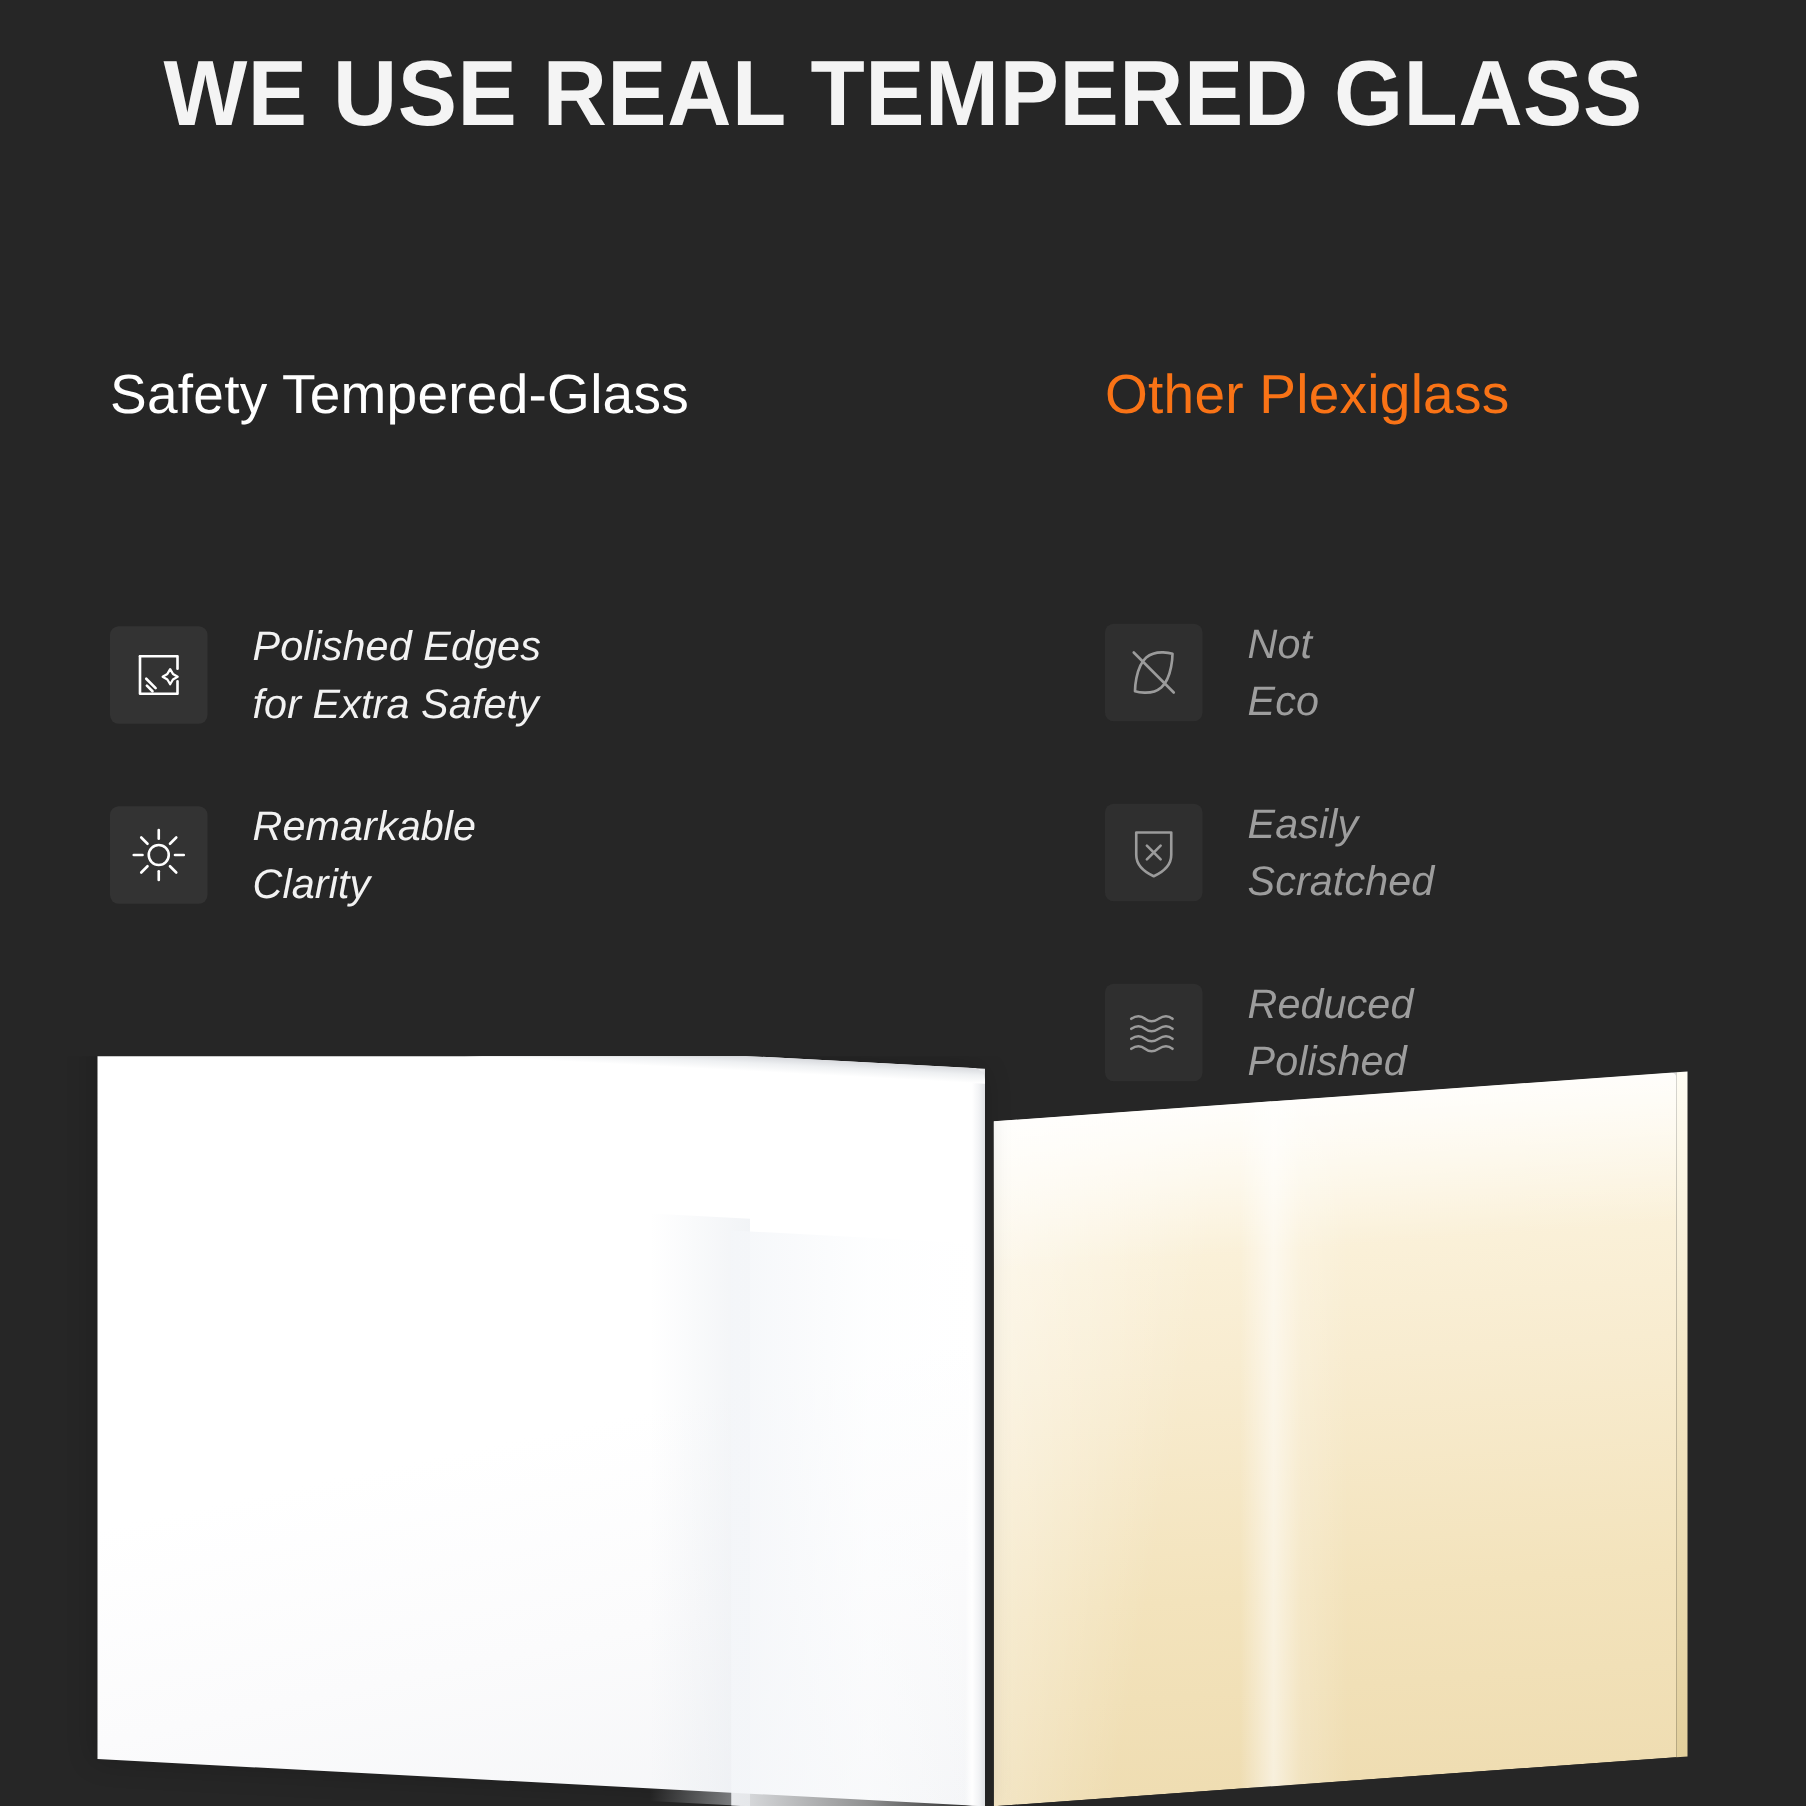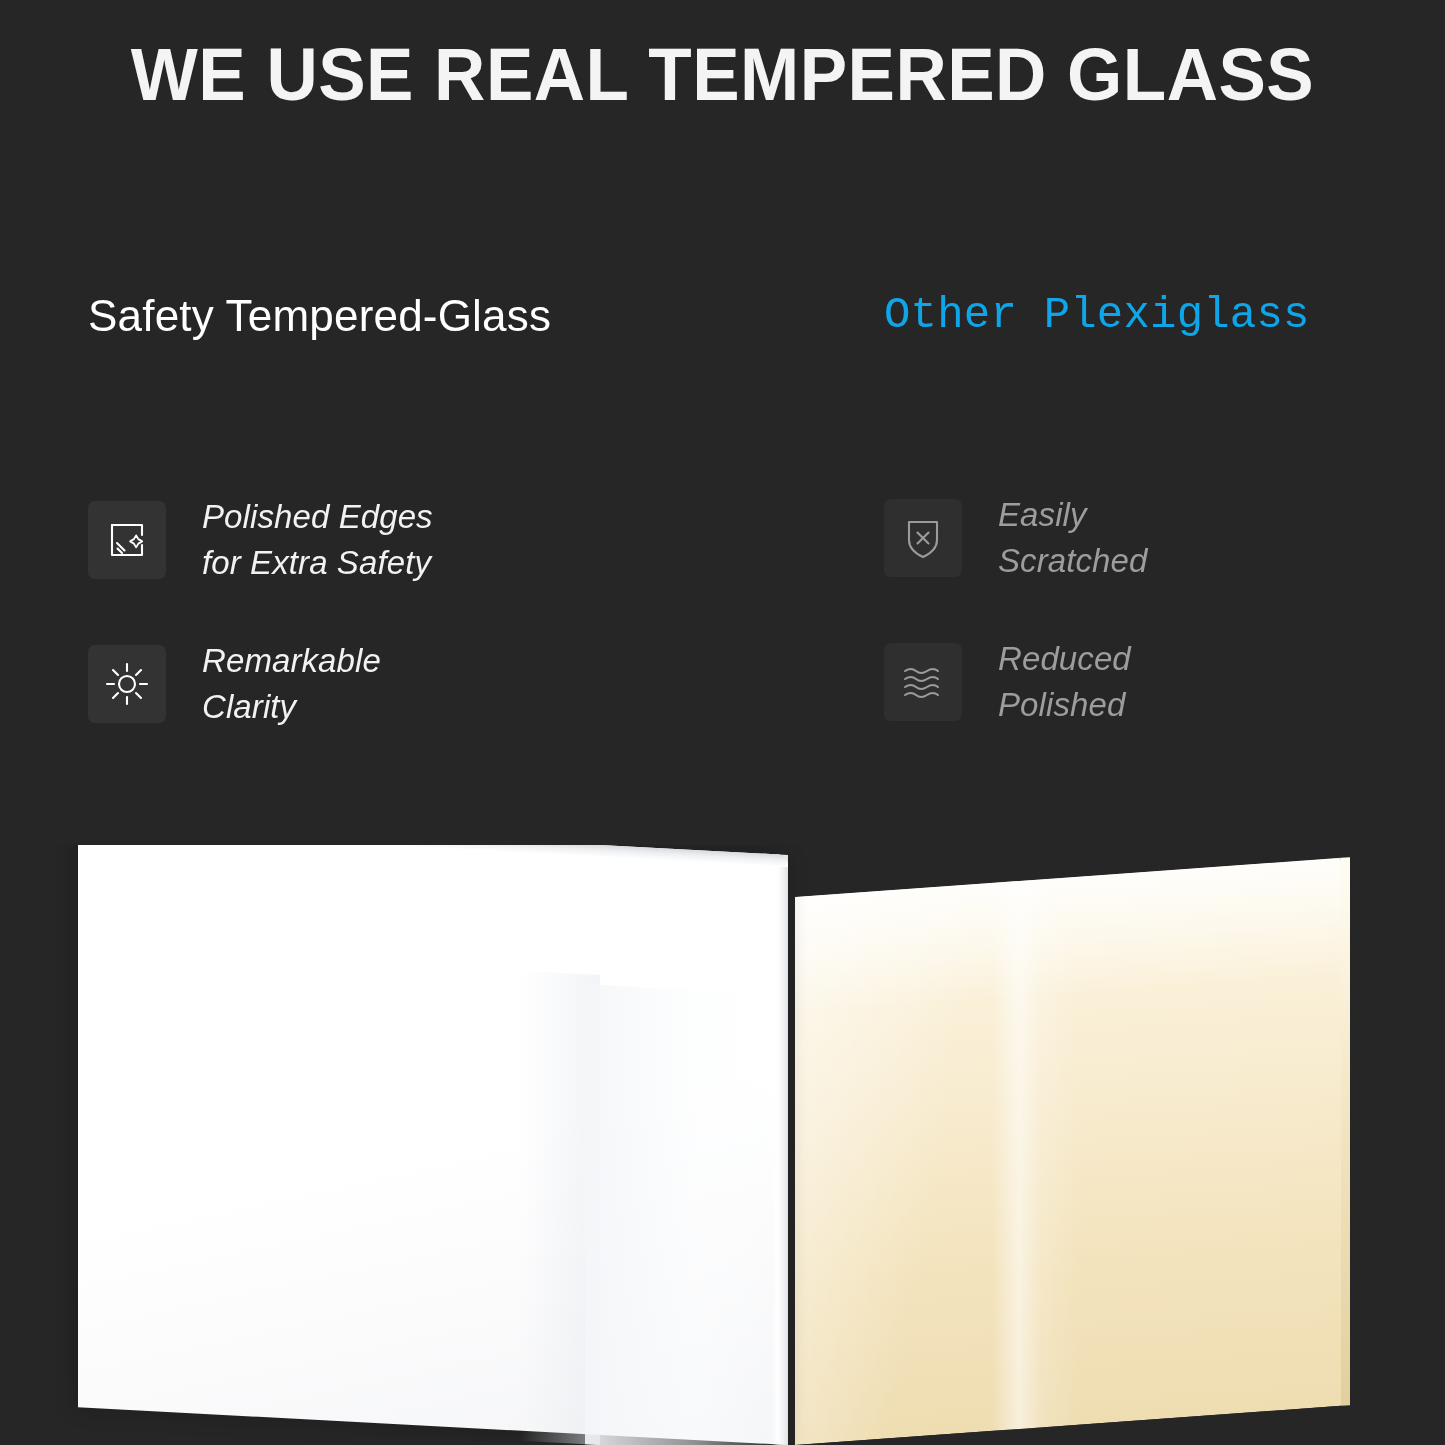--- a/index.html
+++ b/index.html
@@ -47,21 +47,21 @@
   .col-left  { left:88px;  width:760px; }
   .col-right { left:884px; width:540px; }
 
   .col-title {
     font-size:44px;
     font-weight:400;
     line-height:1.48;
     letter-spacing:0.2px;
   }
   .col-left  .col-title { color:#ffffff; }
-  .col-right .col-title { color:#0ea5e9;font-family:Liberation Mono, monospace; }
+  .col-right .col-title { color:#f97316; }
 
   .feature-list { position:absolute; top:208px; left:0; width:100%;font-style:italic; }
   .col-right .feature-list { top:206px; }
 
   .feature {
     display:flex;
     align-items:center;
     height:98px;
     margin-bottom:46px;
   }
@@ -259,20 +259,30 @@
     </div>
   </div>
 
   <div class="col col-right">
 
     <div class="col-title">Other
 Plexiglass</div>
 
     <div class="feature-list">
 
+      <div class="feature">
+        <span class="icon-tile">
+          <svg width="48" height="48" viewBox="0 0 48 48" fill="none" stroke="#9b9b9b" stroke-width="2.1" stroke-linecap="round" stroke-linejoin="round">
+            <path d="M39 9 C39 9 39 28 30 36 C22 43 9 39 9 39 C9 39 9 20 18 12 C26 5 39 9 39 9 Z"></path>
+            <path d="M8 8 L40 40"></path>
+          </svg>
+        </span>
+        <span class="feature-label">Not
+Eco</span>
+      </div>
 
       <div class="feature">
         <span class="icon-tile">
           <svg width="48" height="48" viewBox="0 0 48 48" fill="none" stroke="#9b9b9b" stroke-width="2.1" stroke-linecap="round" stroke-linejoin="round">
             <path d="M10 8 H38 V26 C38 35 30.5 40 24 43 C17.5 40 10 35 10 26 Z"></path>
             <path d="M18.5 18.5 L29.5 29.5"></path>
             <path d="M29.5 18.5 L18.5 29.5"></path>
           </svg>
         </span>
         <span class="feature-label">Easily

